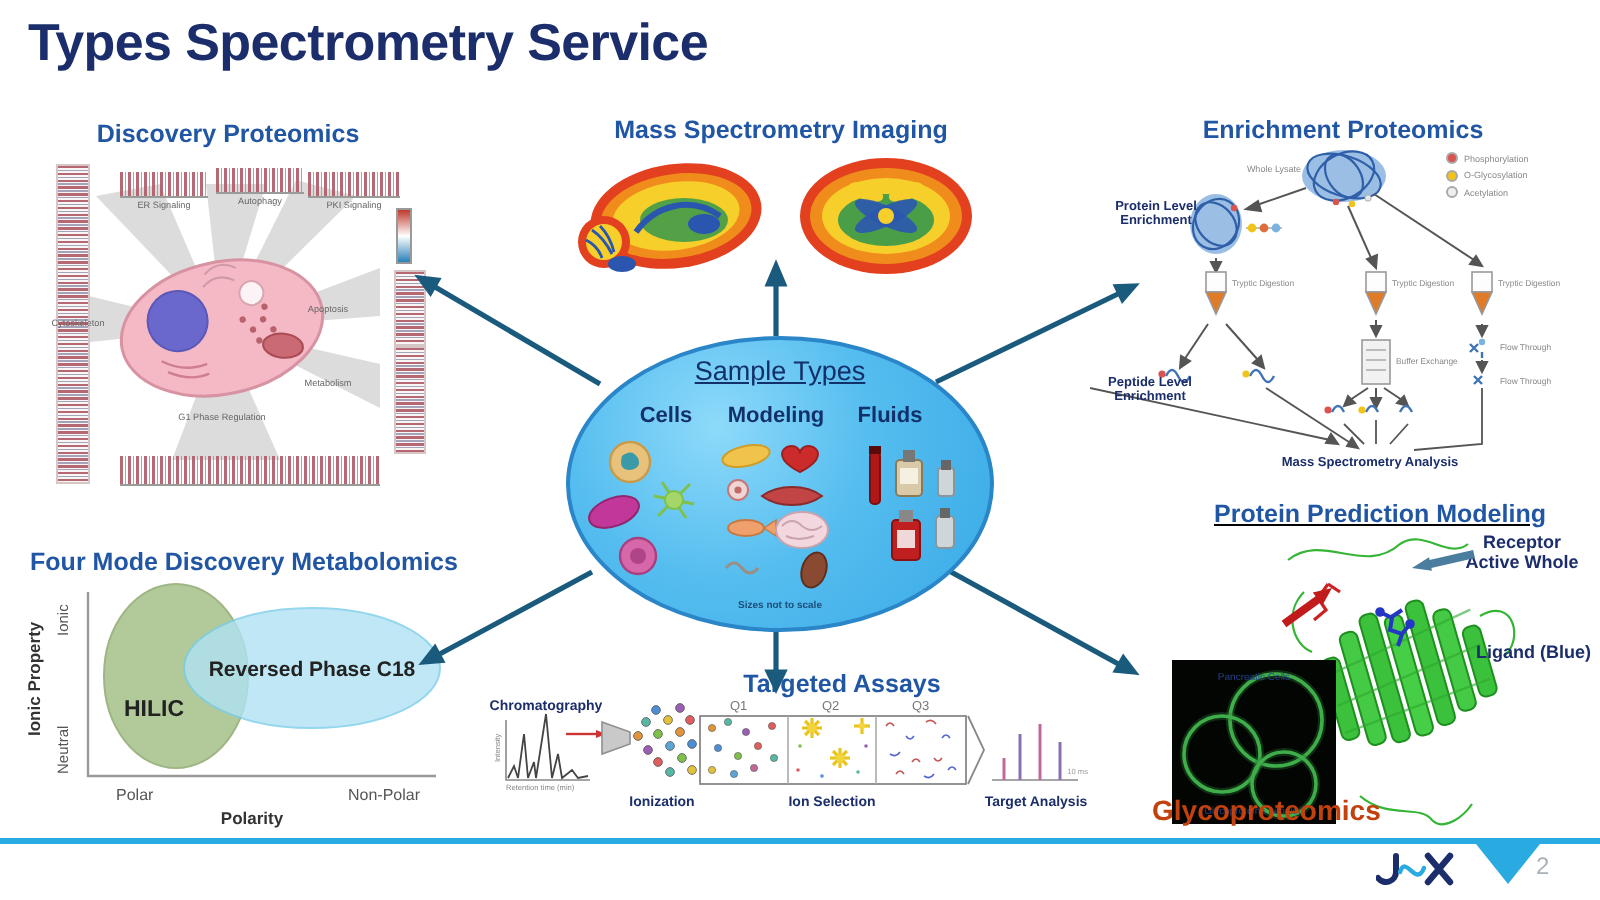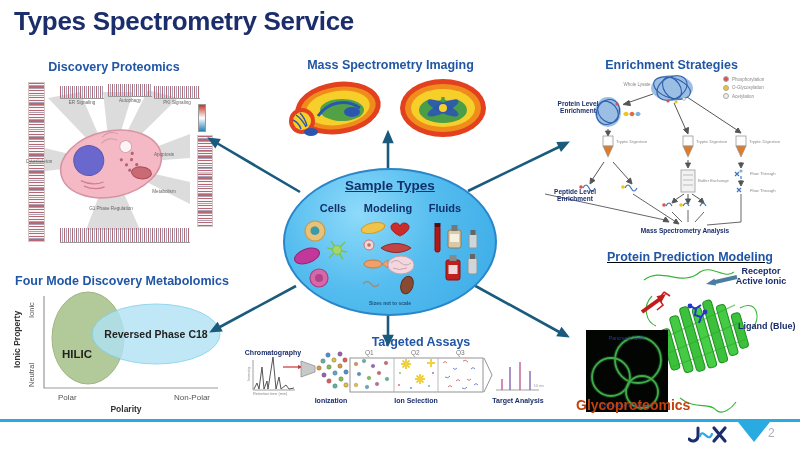--- a/index.html
+++ b/index.html
@@ -12,21 +12,21 @@
   .navylabel{position:absolute;font-weight:700;color:#1b2e6b;text-align:center;line-height:1.15;}
   .hm-v{position:absolute;border:0.5px solid #d6c6c6;background-color:#faf6f6;background-image:
      repeating-linear-gradient(to bottom,rgba(178,96,108,.95) 0 1.2px,rgba(0,0,0,0) 1.2px 1.9px,rgba(148,148,175,.85) 1.9px 2.6px,rgba(0,0,0,0) 2.6px 3.4px);}
   .hm-h{position:absolute;border-bottom:1px solid #9a9a9a;background-image:
      repeating-linear-gradient(to right,rgba(178,96,108,.95) 0 1.3px,rgba(0,0,0,0) 1.3px 2.3px,rgba(148,148,175,.85) 2.3px 3px,rgba(0,0,0,0) 3px 4px);}
   .scalebar{position:absolute;width:6px;height:26px;border:0.5px solid #999;
      background:linear-gradient(to bottom,#c0392b,#ffffff 50%,#2980b9);}
   .hub{position:absolute;left:283px;top:168px;width:210px;height:144px;border-radius:50%;
        background:radial-gradient(circle at 35% 30%,#8edafa 0%,#55bdef 45%,#38a9e6 100%);
        border:2px solid #2a86c8;z-index:5;}
-  .hub-title{position:absolute;left:0;right:0;top:8px;text-align:center;font-size:13.5px;font-weight:700;
+  .hub-title{position:absolute;left:0;right:0;top:8px;text-align:center;font-size:13.5px;font-weight:400;
        color:#12316b;text-decoration:underline;}
   .hub-col{position:absolute;top:32px;font-size:11px;font-weight:700;color:#12316b;text-align:center;}
   .hub-note{position:absolute;left:0;right:0;bottom:8px;text-align:center;font-size:5px;font-weight:700;color:#1b4f7a;}
   .legend-row{display:flex;align-items:center;gap:3px;margin-bottom:2.5px;}
   .legend-dot{width:4px;height:4px;border-radius:50%;border:0.5px solid #aaa;}
   .legend-text{font-size:4.5px;color:#888;}
   .glyco-img{position:absolute;left:586px;top:330px;width:82px;height:82px;background:#020402;z-index:6;}
   .footer-line{position:absolute;left:0;top:419px;width:800px;height:3px;background:#29abe2;}
   .pagenum{position:absolute;left:768px;top:426px;font-size:12px;color:#aab1b8;}
   svg{display:block;}
@@ -134,21 +134,21 @@
     <span class="tinylabel" style="left:52px;top:40px;width:44px;">ER Signaling</span>
     <span class="tinylabel" style="left:100px;top:38px;width:44px;">Autophagy</span>
     <span class="tinylabel" style="left:146px;top:40px;width:46px;">PKI Signaling</span>
     <span class="tinylabel" style="left:128px;top:92px;width:56px;">Apoptosis</span>
     <span class="tinylabel" style="left:128px;top:129px;width:56px;">Metabolism</span>
     <span class="tinylabel" style="left:6px;top:99px;width:50px;">Cytoskeleton</span>
     <span class="tinylabel" style="left:60px;top:146px;width:86px;">G1 Phase Regulation</span>
   </div>
 
   <div class="abs" style="left:545px;top:58px;width:253px;height:180px;">
-    <div class="panel-heading">Enrichment Strategies</div>
+    <div class="panel-heading">Enrichment Proteomics</div>
     <svg class="abs" style="left:0;top:14px;" width="253" height="166" viewBox="0 0 253 166">
       <g transform="translate(127,16)">
         <ellipse rx="21" ry="13" fill="#7aa8dc" opacity="0.75"></ellipse>
         <ellipse rx="19" ry="10" fill="none" stroke="#2f5fa8" stroke-width="1.1" transform="rotate(18)"></ellipse>
         <ellipse rx="16" ry="11" fill="none" stroke="#2f5fa8" stroke-width="1.1" transform="rotate(-28)"></ellipse>
         <ellipse rx="12" ry="8" fill="none" stroke="#2f5fa8" stroke-width="1.1" transform="rotate(55)"></ellipse>
         <circle cx="-4" cy="13" r="1.6" fill="#d9534f"></circle>
           <circle cx="4" cy="14" r="1.6" fill="#f0c419"></circle>
           <circle cx="12" cy="11" r="1.6" fill="#e8e8e8" stroke="#999" stroke-width="0.4"></circle>
       </g>
@@ -450,21 +450,21 @@
       </g>
       <g stroke="#2436c4" stroke-width="2" fill="none">
         <path d="M108,40 l6,3 l-1,6 l6,2 l4,-5 M113,43 l6,-4 M119,51 l-2,6"></path>
         <circle cx="108" cy="40" r="1.4" fill="#2436c4"></circle>
           <circle cx="123" cy="46" r="1.4" fill="#2436c4"></circle>
       </g>
       <g stroke="#cc2222" stroke-width="1.6" fill="none">
         <path d="M82,26 l-5,7 l4,6 l-6,5 M82,26 l6,4"></path>
       </g>
     </svg>
-    <div class="navylabel" style="left:146px;top:16px;width:66px;font-size:9px;">Receptor Active Ionic</div>
+    <div class="navylabel" style="left:146px;top:16px;width:66px;font-size:9px;">Receptor Active Whole</div>
     <div class="navylabel" style="left:140px;top:71px;width:74px;font-size:9px;text-align:left;margin-left:16px;">Ligand (Blue)</div>
   </div>
 
   <div class="glyco-img">
     <svg width="82" height="82" viewBox="0 0 82 82">
       <rect width="82" height="82" fill="#030503"></rect>
       <g fill="none">
         <circle cx="52" cy="30" r="23" stroke="#2a7a33" stroke-width="4" opacity="0.35"></circle>
         <circle cx="52" cy="30" r="23" stroke="#3fae4a" stroke-width="1.8"></circle>
         <circle cx="25" cy="47" r="19" stroke="#2a7a33" stroke-width="4" opacity="0.35"></circle>

